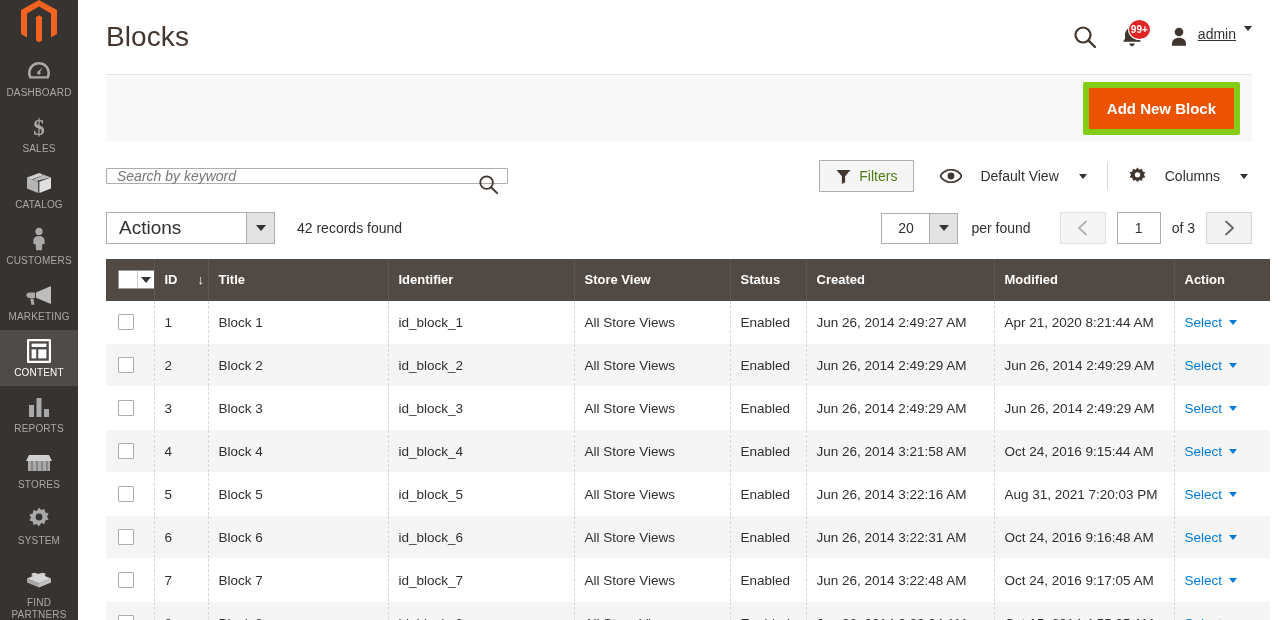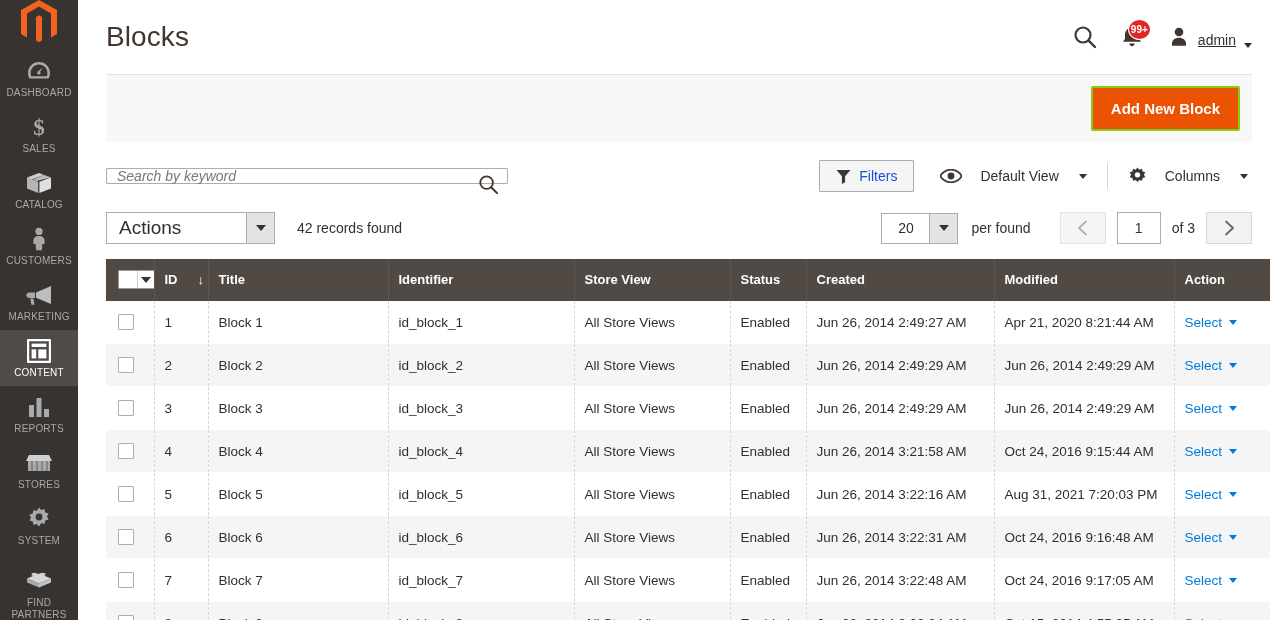--- a/index.html
+++ b/index.html
@@ -61,40 +61,40 @@
   .hdr-btn { display: flex; align-items: center; cursor: pointer; position: relative; }
   .bell-wrap { position: relative; width: 26px; height: 26px; }
   .badge {
     position: absolute; top: -5px; left: 8px;
     background: #e22626; color: #fff;
     font-size: 10px; font-weight: 700; line-height: 1;
     border-radius: 50%; min-width: 21px; height: 21px;
     display: flex; align-items: center; justify-content: center;
     padding: 0 2px; border: 1px solid #fff;
   }
-  .admin-wrap { display: flex; align-items: flex-end; gap: 8px; cursor: pointer; text-decoration: underline; }
+  .admin-wrap { display: flex; align-items: flex-start; gap: 8px; cursor: pointer; text-decoration: underline; }
   .admin-name { font-size: 14px; color: #303030; }
   .caret-dark {
     width: 0; height: 0; border-left: 4px solid transparent;
     border-right: 4px solid transparent; border-top: 5px solid #303030;
   }
 
   .header-rule { height: 1px; background: #e3e3e3; margin: 0 28px; }
 
   
   .page-actions {
     height: 68px; margin: 0 28px;
     background: #f8f8f8;
     display: flex; align-items: center; justify-content: flex-end;
     padding-right: 12px;
     border-bottom: 1px solid #ffffff;
   }
   .btn-primary {
     background: #eb5202; color: #ffffff;
-    border: 2px solid #84cc16;
+    border: 6px solid #84cc16;
     font-size: 15px; font-weight: 600;
     padding: 12px 18px; border-radius: 2px; cursor: pointer;
     font-family: "Liberation Sans", sans-serif;
   }
 
   
   .grid-toolbar {
     margin: 12px 28px 0 28px; height: 42px;
     display: flex; align-items: center; justify-content: space-between;
   }
@@ -111,21 +111,21 @@
   }
   .search-box input::placeholder { color: #777; font-style: italic; opacity: 1; }
   .search-submit {
     position: absolute; right: 8px; top: 5px;
     width: 21px; height: 21px; cursor: pointer; background: none; border: 0;
   }
   .toolbar-right { display: flex; align-items: center; }
   .filters-btn {
     display: flex; align-items: flex-end; gap: 8px;
     border: 1px solid #adadad; background: #f5f5f5;
-    padding: 7px 16px; font-size: 14px; color: #1d4ed8;
+    padding: 7px 16px; font-size: 14px; color: #4d7c0f;
     border-radius: 1px; cursor: pointer;
   }
   .tb-sep { width: 1px; height: 26px; background: #d6d6d6; margin: 0 16px; }
   .tb-ctl {
     display: flex; align-items: center; gap: 18px;
     font-size: 14px; color: #303030; cursor: pointer; padding: 6px 4px;
   }
   .tb-ctl .caret {
     width: 0; height: 0; border-left: 4px solid transparent;
     border-right: 4px solid transparent; border-top: 5px solid #303030;

